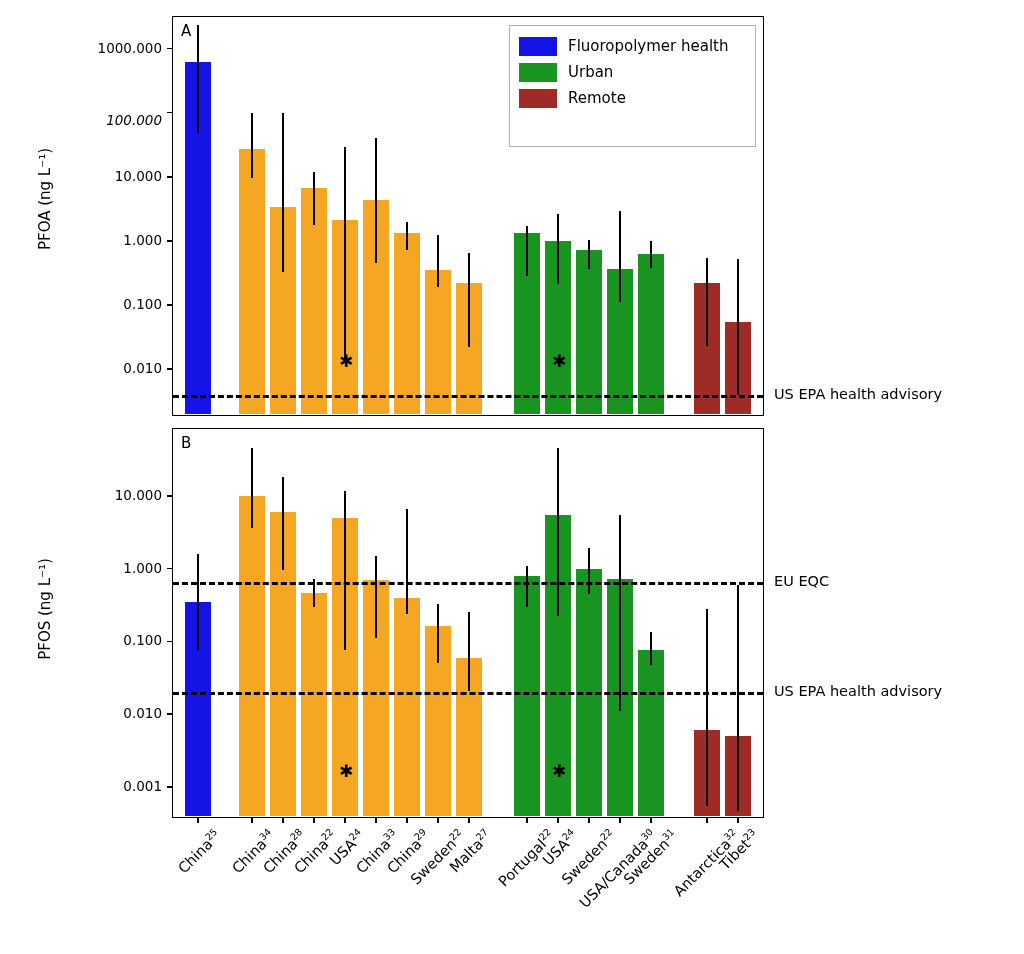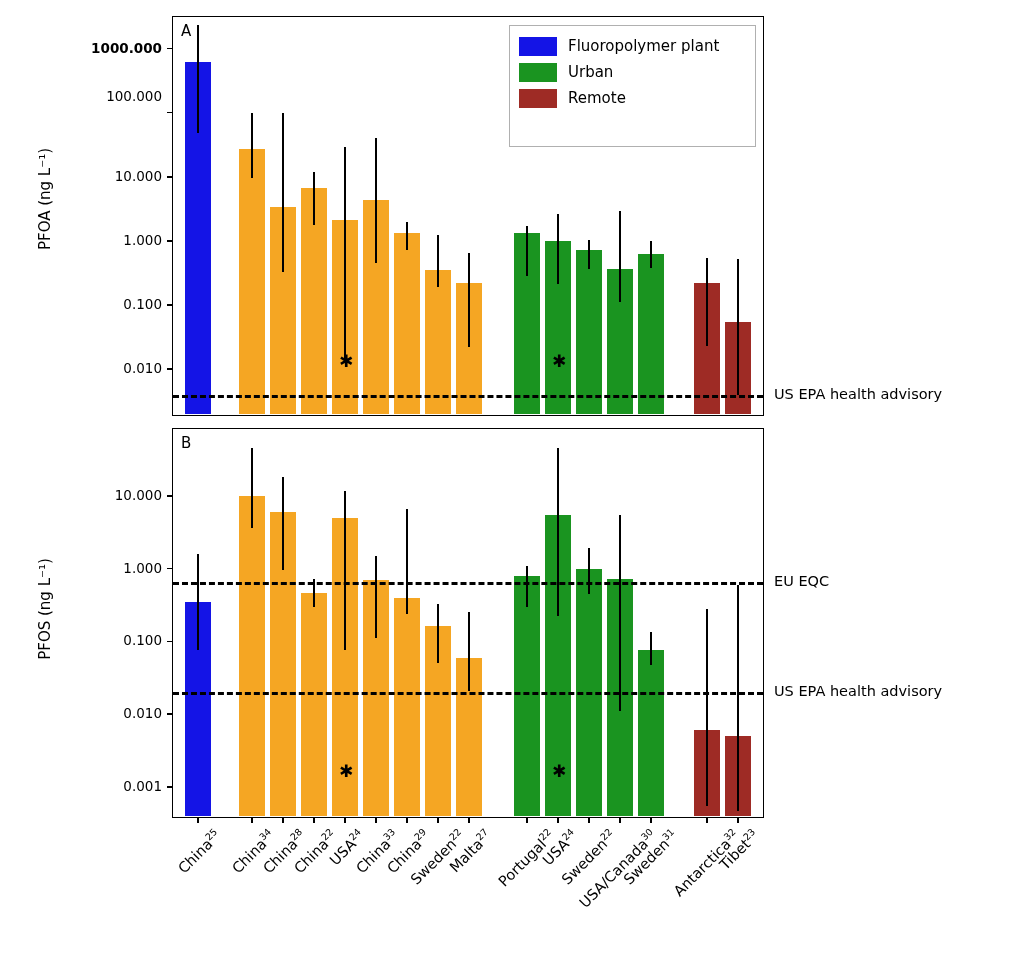--- a/index.html
+++ b/index.html
@@ -155,21 +155,21 @@
   <div class="axis-title" id="ytitleA">PFOA (ng L⁻¹)</div>
 
   <div class="panel" id="panelB">
     <span class="panel-label">B</span>
   </div>
   <div class="axis-title" id="ytitleB">PFOS (ng L⁻¹)</div>
 
   <div id="legend">
     <div class="legend-row">
       <span class="legend-swatch" style="background:#1414e6"></span>
-      <span class="legend-text">Fluoropolymer plant</span>
+      <span class="legend-text">Fluoropolymer health</span>
     </div>
     <div class="legend-row">
       <span class="legend-swatch" style="background:#1a9420"></span>
       <span class="legend-text">Urban</span>
     </div>
     <div class="legend-row">
       <span class="legend-swatch" style="background:#9e2b25"></span>
       <span class="legend-text">Remote</span>
     </div>
   </div>
@@ -177,23 +177,23 @@
   <div id="dynamic">
       <div class="ytick-mark" style="left: 167px; top: 368.433px;"></div>
       <div class="ytick" style="left: 62px; top: 360.183px; width: 100px;">0.010</div>
       <div class="ytick-mark" style="left: 167px; top: 304.315px;"></div>
       <div class="ytick" style="left: 62px; top: 296.065px; width: 100px;">0.100</div>
       <div class="ytick-mark" style="left: 167px; top: 240.197px;"></div>
       <div class="ytick" style="left: 62px; top: 231.947px; width: 100px;">1.000</div>
       <div class="ytick-mark" style="left: 167px; top: 176.079px;"></div>
       <div class="ytick" style="left: 62px; top: 167.829px; width: 100px;">10.000</div>
       <div class="ytick-mark" style="left: 167px; top: 111.96px;"></div>
-      <div class="ytick" style="left: 62px; top: 88px; width: 100px;">100.000</div>
+      <div class="ytick" style="left: 62px; top: 112px; width: 100px; font-style: italic;">100.000</div>
       <div class="ytick-mark" style="left: 167px; top: 47.8422px;"></div>
-      <div class="ytick" style="left: 62px; top: 39.5922px; width: 100px; font-weight: bold;">1000.000</div>
+      <div class="ytick" style="left: 62px; top: 39.5922px; width: 100px;">1000.000</div>
       <div class="bar" style="left: 185px; top: 61.9036px; width: 26px; height: 352.096px; background: rgb(20, 20, 230);"></div>
       <div class="errbar" style="left: 197.2px; top: 25.3988px; height: 107.75px;"></div>
       <div class="bar" style="left: 239px; top: 149.17px; width: 26px; height: 264.83px; background: rgb(245, 166, 35);"></div>
       <div class="errbar" style="left: 251.2px; top: 112.71px; height: 65.5465px;"></div>
       <div class="bar" style="left: 270px; top: 206.869px; width: 26px; height: 207.131px; background: rgb(245, 166, 35);"></div>
       <div class="errbar" style="left: 282.2px; top: 112.71px; height: 159.108px;"></div>
       <div class="bar" style="left: 301px; top: 187.568px; width: 26px; height: 226.432px; background: rgb(245, 166, 35);"></div>
       <div class="errbar" style="left: 313.2px; top: 171.752px; height: 52.8276px;"></div>
       <div class="bar" style="left: 332px; top: 220.287px; width: 26px; height: 193.713px; background: rgb(245, 166, 35);"></div>
       <div class="errbar" style="left: 344.2px; top: 147.18px; height: 214.697px;"></div>

